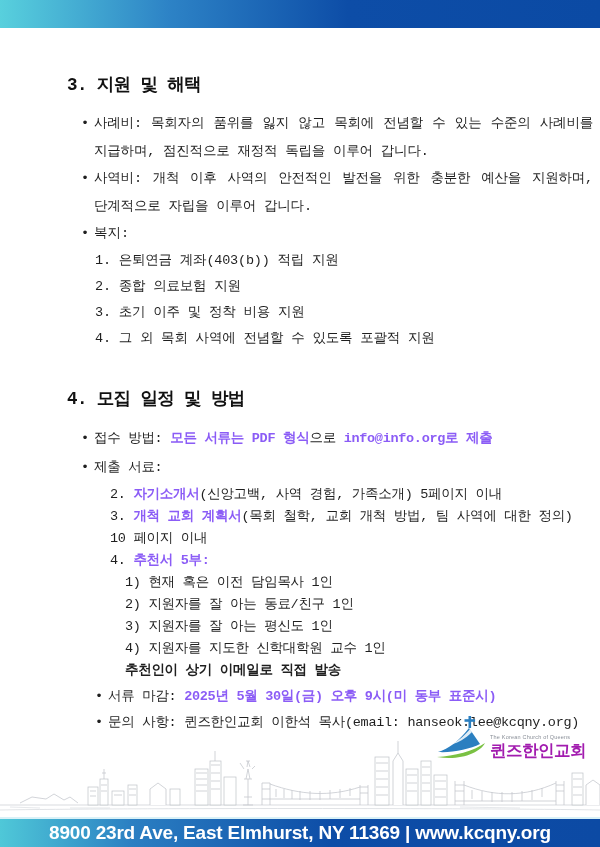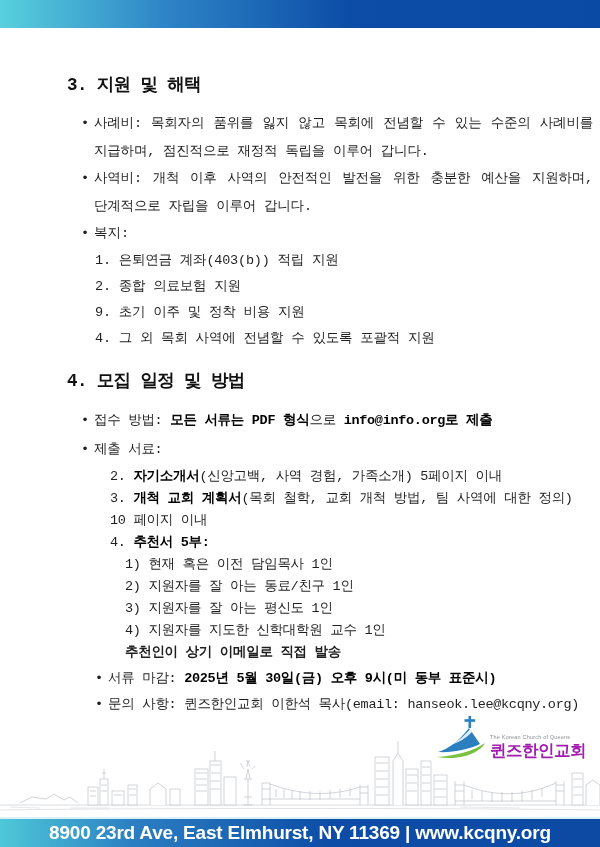--- a/index.html
+++ b/index.html
@@ -35,29 +35,29 @@
     color: #111;
     letter-spacing: -0.6px;
   }
   .sec3-list { margin-top: 14px; padding-left: 14px; }
   .bullet-row { display: flex; line-height: 27.5px; font-size: 13.5px; }
   .bullet-dot { width: 13px; flex: none; }
   .bullet-body { flex: 1; }
   .just-line { text-align: justify; text-align-last: justify; letter-spacing: -0.2px; }
   .plain-line { text-align: left; letter-spacing: -0.2px; }
   .welfare { padding-left: 14px; line-height: 26px; font-size: 13.5px; letter-spacing: -0.2px; }
-  .sec4 { margin-top: 16px; }
+  .sec4 { margin-top: 34px; }
   .sec4-list { margin-top: 14px; padding-left: 14px; }
   .row-s4 { display: flex; font-size: 13.5px; line-height: 29px; letter-spacing: -0.3px; }
   .docs { padding-left: 29px; font-size: 13.5px; line-height: 22px; letter-spacing: -0.3px; margin-top: 2px; }
   .refs { padding-left: 44px; font-size: 13.5px; line-height: 22px; letter-spacing: -0.3px; }
   .ref-note { padding-left: 44px; font-size: 13.5px; line-height: 22px; font-weight: bold; letter-spacing: -0.3px; }
   .tail-bullets { padding-left: 14px; margin-top: 2px; }
   .row-tail { display: flex; font-size: 13.5px; line-height: 26px; letter-spacing: -0.3px; }
-  b, .b { font-weight: bold; color: #000000; }
+  b, .b { font-weight: bold; color: #8b5cf6; }
   
   .skyline {
     position: absolute;
     left: 0; bottom: 30px;
     width: 600px; height: 100px;
   }
   
   .logo {
     position: absolute;
     right: 8px; top: 710px;
@@ -114,21 +114,21 @@
       </div>
 
       <div class="bullet-row">
         <span class="bullet-dot">•</span>
         <div class="bullet-body">복지:</div>
       </div>
 
       <div class="welfare">
         <div>1. 은퇴연금 계좌(403(b)) 적립 지원</div>
         <div>2. 종합 의료보험 지원</div>
-        <div>9. 초기 이주 및 정착 비용 지원</div>
+        <div>3. 초기 이주 및 정착 비용 지원</div>
         <div>4. 그 외 목회 사역에 전념할 수 있도록 포괄적 지원</div>
       </div>
     </div>
 
     <div class="sec4">
       <div class="heading">4. 모집 일정 및 방법</div>
 
       <div class="sec4-list">
 
         <div class="row-s4">

